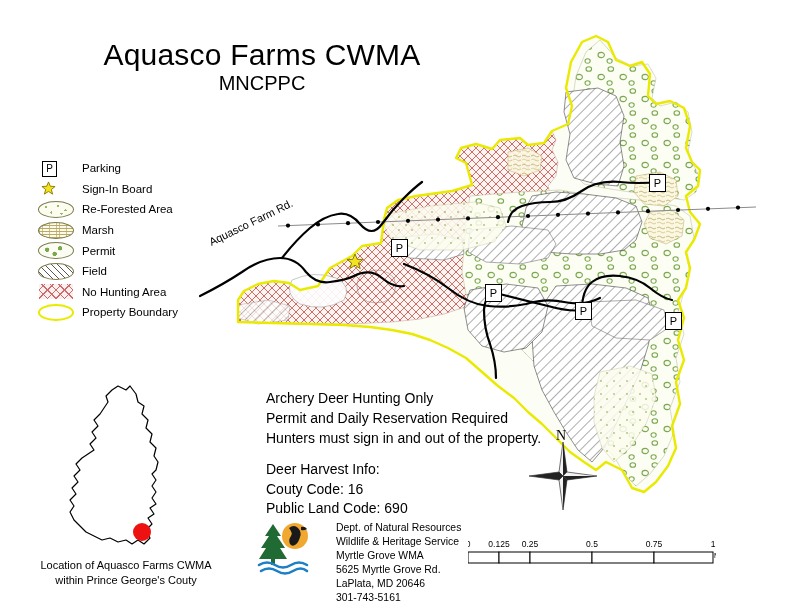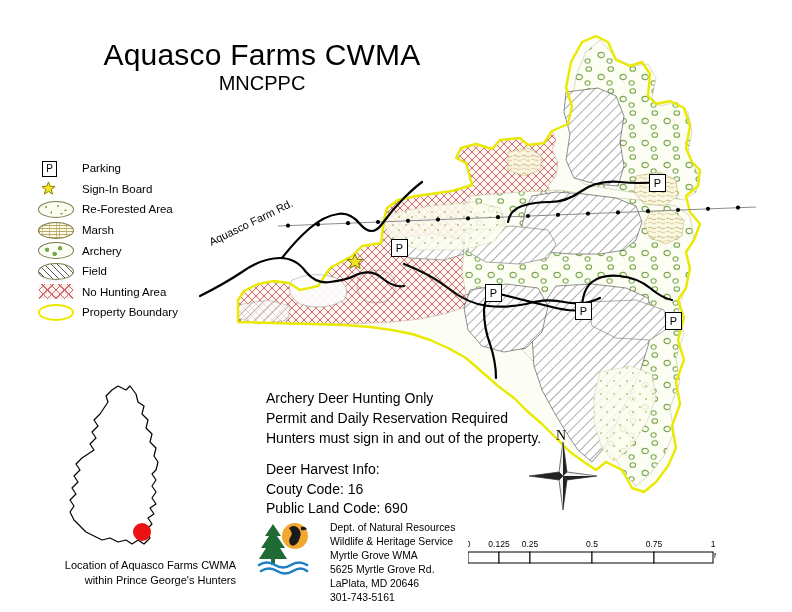--- a/index.html
+++ b/index.html
@@ -39,31 +39,31 @@
       radial-gradient(circle at 46% 72%, #7aa84f 0 2px, transparent 2.4px);}
   .sw-field{background-color:#ffffff;background-image:
       repeating-linear-gradient(45deg,#555 0 .8px,transparent .8px 4.6px);}
   .sw-nohunt{background-color:#fbf0f0;border-radius:0;border:0;background-image:
       repeating-linear-gradient(45deg,#d06a6a 0 1px,transparent 1px 6px),
       repeating-linear-gradient(-45deg,#d06a6a 0 1px,transparent 1px 6px);}
   .sw-bound{background:transparent;border:2.4px solid #e9ea00;}
 
   
   #inset{position:absolute;left:60px;top:382px;width:130px;height:175px;}
-  #inset-caption{position:absolute;left:16px;top:558px;width:220px;text-align:right;
+  #inset-caption{position:absolute;left:16px;top:558px;width:220px;text-align:center;
                  font-size:11px;line-height:1.32;}
 
   
   #notes{position:absolute;left:266px;top:389px;font-size:14px;line-height:1.42;}
   #notes .gap{height:11px;}
 
   
   #dnr{position:absolute;left:256px;top:518px;display:flex;align-items:flex-start;}
   #dnr-logo{width:62px;height:60px;flex:0 0 62px;}
-  #dnr-text{margin-left:12px;font-size:10.4px;line-height:1.34;padding-top:3px;}
+  #dnr-text{margin-left:18px;font-size:10.4px;line-height:1.34;padding-top:3px;}
 
   
   #compass{position:absolute;left:526px;top:424px;width:74px;height:88px;}
 
   
   #scalebar{position:absolute;left:468px;top:538px;width:248px;height:34px;}
 
   
   #map{position:absolute;left:0;top:0;width:792px;height:612px;pointer-events:none;}
   #roadlabel{position:absolute;left:207px;top:237px;width:120px;font-size:11px;
@@ -270,21 +270,21 @@
       <div class="legend-sym">
         <div class="swatch sw-marsh"></div>
       </div>
       <div class="legend-label">Marsh</div>
     </div>
 
     <div class="legend-row">
       <div class="legend-sym">
         <div class="swatch sw-forest"></div>
       </div>
-      <div class="legend-label">Archery</div>
+      <div class="legend-label">Permit</div>
     </div>
 
     <div class="legend-row">
       <div class="legend-sym">
         <div class="swatch sw-field"></div>
       </div>
       <div class="legend-label">Field</div>
     </div>
 
     <div class="legend-row">
@@ -307,21 +307,21 @@
          L90,60 L96,66 L94,74 L98,80 L96,88 L92,92 L96,98 L92,104 L96,110
          L92,116 L96,122 L90,126 L94,132 L88,136 L92,142 L86,148 L90,156
          L84,162 L78,158 L72,162 L66,158 L58,160 L50,156 L42,158 L34,154
          L26,150 L20,144 L14,138 L10,130 L14,124 L10,118 L16,112 L12,106
          L18,100 L14,94 L20,88 L16,82 L22,76 L28,72 L34,68 L30,62 L36,56
          L32,50 L38,44 L34,38 L40,32 L44,26 L48,20 L46,14 L52,8 Z" fill="#ffffff" stroke="#000" stroke-width="1.2" stroke-linejoin="round"></path>
     <circle cx="82" cy="150" r="9" fill="#ee1111"></circle>
   </svg>
   <div id="inset-caption">
     <div>Location of Aquasco Farms CWMA</div>
-    <div>within Prince George's Hunters</div>
+    <div>within Prince George's Couty</div>
   </div>
 
   <div id="notes">
     <div>Archery Deer Hunting Only</div>
     <div>Permit and Daily Reservation Required</div>
     <div>Hunters must sign in and out of the property.</div>
     <div class="gap"></div>
     <div>Deer Harvest Info:</div>
     <div>Couty Code: 16</div>
     <div>Public Land Code: 690</div>

